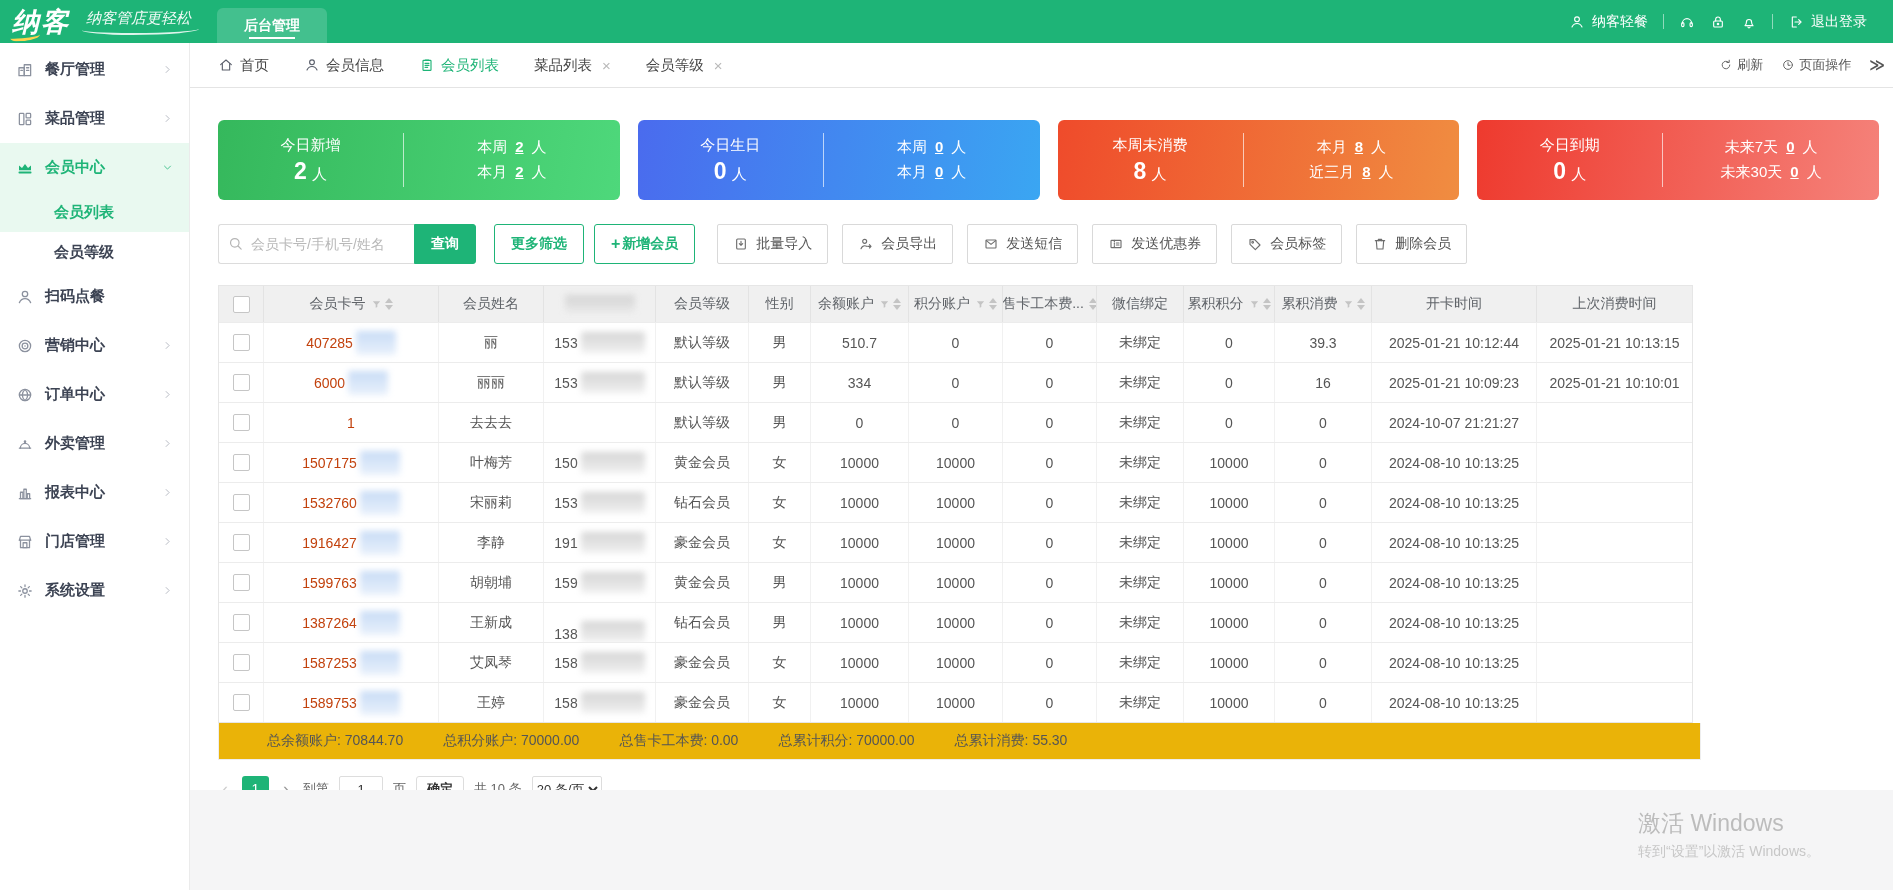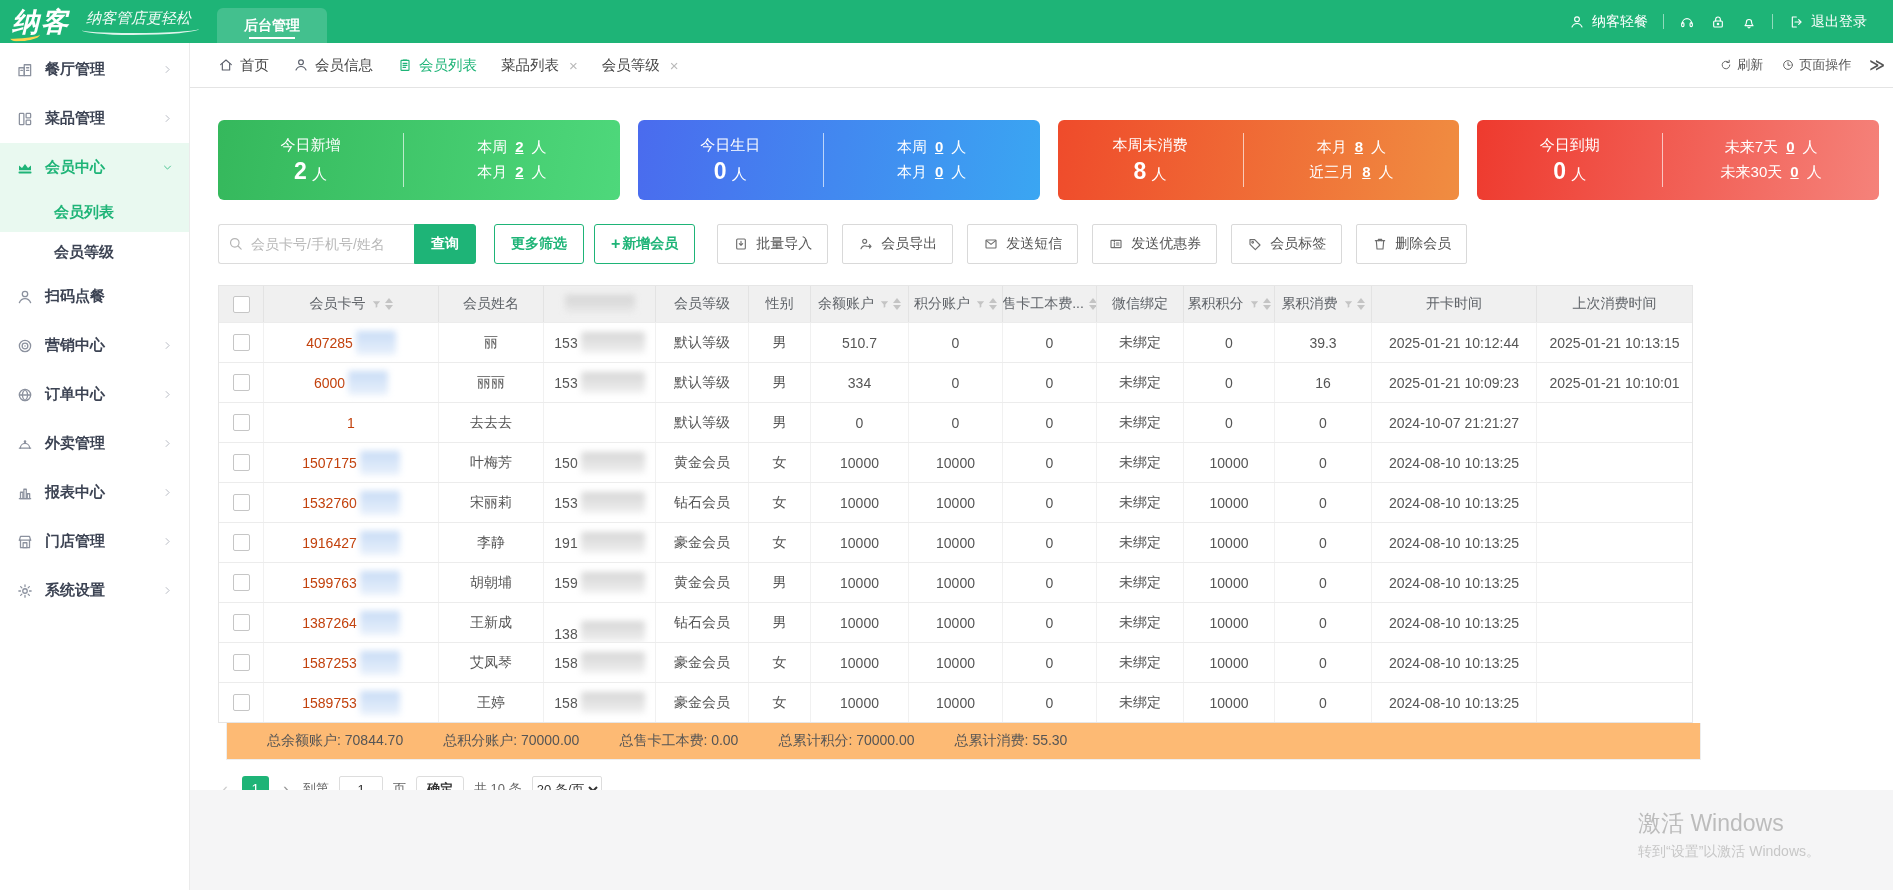--- a/index.html
+++ b/index.html
@@ -39,21 +39,21 @@
   .snav.active{background:#e9f9f0;color:#1eb477}
   .snav.active .sic{color:#1eb477}
   .snav.active .chev{color:#1eb477}
   .ssub{height:40px;display:flex;align-items:center;padding-left:54px;cursor:pointer;
         font-size:15px;font-weight:600;color:#3c4353}
   .ssub.active{background:#e9f9f0;color:#1eb477}
 
   
   .tabbar{position:absolute;left:190px;top:43px;width:1703px;height:45px;background:#fff;
           border-bottom:1px solid #e4e4e4;box-sizing:border-box;display:flex;align-items:center;z-index:3}
-  .tabs{display:flex;align-items:center;margin-left:28px;gap:24px}
+  .tabs{display:flex;align-items:center;margin-left:28px;gap:35px}
   .tab{display:flex;align-items:center;gap:6px;font-size:14.5px;color:#454545;cursor:pointer}
   .tab .ic{color:#5a5f6b}
   .tab.active{color:#1eb477}
   .tab.active .ic{color:#1eb477}
   .tab-close{color:#b9b9b9;font-size:15px;margin-left:4px}
   .tabbar-right{margin-left:auto;display:flex;align-items:center;gap:18px;margin-right:8px;
                 font-size:13px;color:#555}
   .tb-act{display:flex;align-items:center;gap:4px;cursor:pointer}
   .tb-act .ic{color:#666}
   .dbl{color:#555;font-size:15px;font-weight:bold;cursor:pointer}
@@ -115,22 +115,22 @@
   .card-link{color:#c2410c;text-decoration:none;cursor:pointer}
   .mask{display:inline-block;border-radius:2px}
   .mask-blue{width:40px;height:24px;margin-left:3px;filter:blur(3px);
              background:linear-gradient(180deg,#c8dcf6,#e9f1fc)}
   .mask-gray{width:64px;height:21px;margin-left:3px;filter:blur(3px);
              background:linear-gradient(180deg,#d5d5d5,#f0f0f0)}
   .hmask{width:70px;height:18px;border-radius:2px;filter:blur(3px);opacity:.85;
          background:linear-gradient(180deg,#cfcfcf,#e9e9e9)}
 
   
-  .sum-row{display:flex;align-items:center;height:36px;background:#fdba74;border:1px solid #eee;
-           border-top:none;box-sizing:content-box;margin-left:36px;padding-left:0}
+  .sum-row{display:flex;align-items:center;height:36px;background:#eab308;border:1px solid #eee;
+           border-top:none;box-sizing:content-box;margin-left:28px;padding-left:8px}
   .sum-item{font-size:14px;color:#555;margin-left:40px}
   .sum-item:first-child{margin-left:40px}
 
   
   .pager{display:flex;align-items:center;gap:10px;margin:14px 0 0 28px;height:30px}
   .pg-prev,.pg-next{font-size:18px;color:#cfcfcf;cursor:pointer;width:14px;text-align:center}
   .pg-next{color:#9b9b9b}
   .pg-cur{width:27px;height:27px;background:#1eb477;color:#fff;border-radius:3px;display:flex;
           align-items:center;justify-content:center;font-size:14px;cursor:pointer}
   .pg-text{font-size:13px;color:#666}

